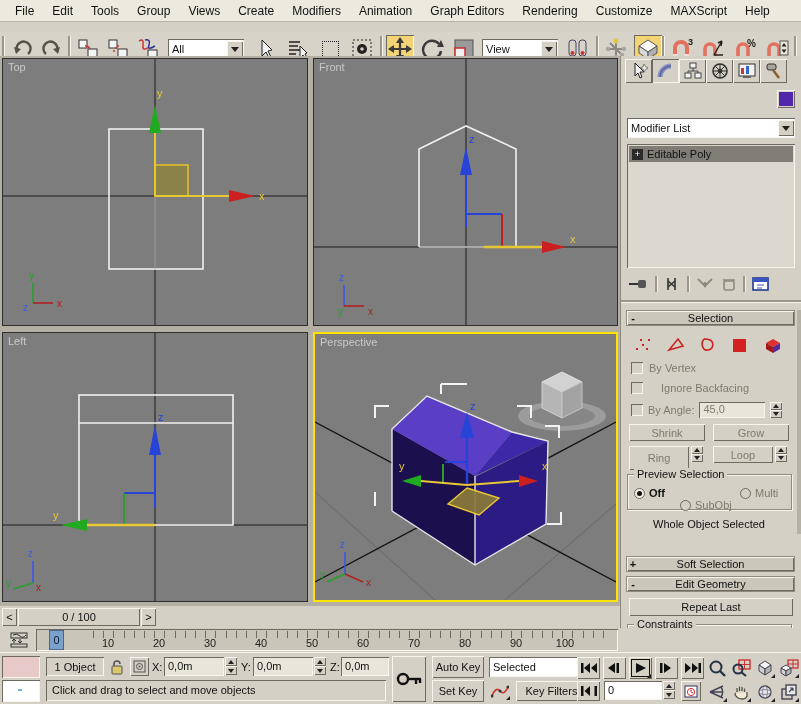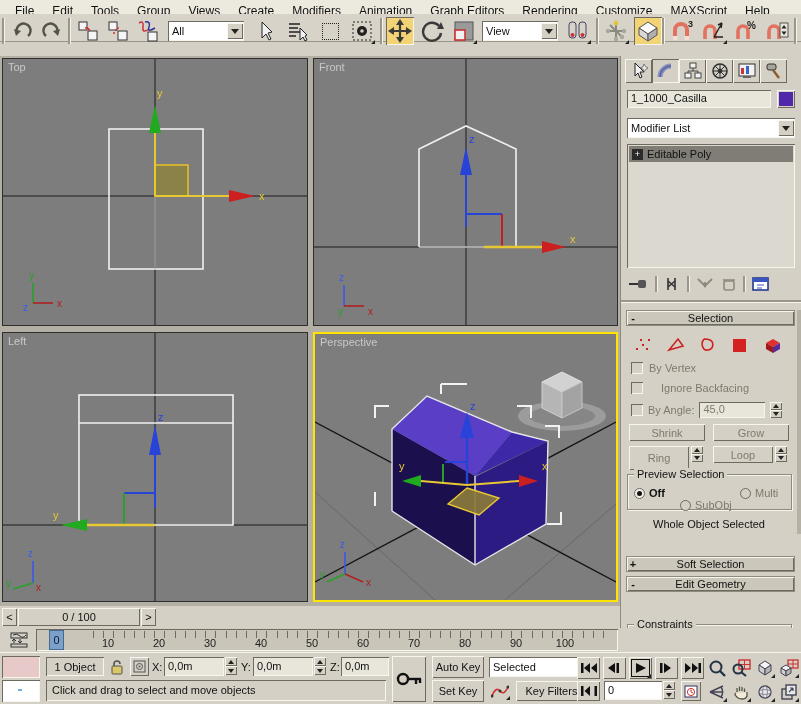--- a/index.html
+++ b/index.html
@@ -12,21 +12,21 @@
   .white-field { background:#fff; box-shadow:inset 1px 1px 0 #6e6a60, inset -1px -1px 0 #f7f5ee; }
   .abs { position:absolute; }
   .ctr { display:flex; align-items:center; justify-content:center; }
 
   
   #menubar { position:absolute; left:0; top:0; width:801px; height:22px; background:#eceadf;
              border-bottom:1px solid #b9b5aa; display:flex; align-items:center; padding-left:6px; }
   #menubar .mi { padding:3px 9px; font-size:12px; cursor:default; }
 
   
-  #toolbar { position:absolute; left:0; top:14px; width:801px; height:28px; background:#d7d3c8;
+  #toolbar { position:absolute; left:0; top:32px; width:801px; height:43px; background:#d7d3c8;
              border-bottom:1px solid #9a968a; }
   .tbtn { position:absolute; top:3px; width:28px; height:28px; display:flex; align-items:center; justify-content:center; }
   .tbtn.on { background:#f2d477; box-shadow:inset 1px 1px 0 #6e6a60, inset -1px -1px 0 #f7f5ee; }
   .tsep { position:absolute; top:4px; width:2px; height:26px;
           background:#9a968a; box-shadow:1px 0 0 #f5f3ec; }
   .combo { position:absolute; top:7px; height:20px; background:#fff;
            box-shadow:inset 1px 1px 0 #6e6a60, inset -1px -1px 0 #f7f5ee; display:flex; align-items:center; }
   .combo .cv { flex:1; padding-left:4px; }
   .combo .cb { width:16px; height:16px; margin-right:1px; display:flex; align-items:center; justify-content:center;
                background:#d4d0c5; box-shadow:inset 1px 1px 0 #f7f5ee, inset -1px -1px 0 #6e6a60; }
@@ -418,23 +418,20 @@
         <rect x="5" y="14" width="8" height="2" fill="#666"></rect>
       </svg>
     </div>
   <div class="tab raised" style="left:139px">
     <svg width="18" height="18">
         <rect x="2" y="2" width="9" height="6" rx="2" fill="#a8a49a" stroke="#333"></rect>
         <line x1="8" y1="8" x2="14" y2="16" stroke="#8a5a2a" stroke-width="2.4"></line>
       </svg>
     </div>
 
-  <div class="field abs" style="left:6px; top:34px; width:144px; height:18px; padding:2px 4px">
-    <span>1_1000_Casilla</span>
-  </div>
   <div class="abs raised" style="left:156px; top:34px; width:18px; height:18px; padding:2px">
     <div style="width:100%;height:100%;background:#5128a9"></div>
   </div>
 
   <div class="combo" style="left:6px; top:62px; width:168px">
     <span class="cv">Modifier List</span>
     <span class="cb">
         <span class="dn" style="margin-top:5px"></span>
       </span>
   </div>
@@ -564,20 +561,23 @@
   <div class="abs" style="left:0; top:462px; width:176px; text-align:center">Whole Object Selected</div>
 
   <div class="rollout" style="top:500px">
     <span class="pm">+</span>
     <span class="rt">Soft Selection</span>
   </div>
   <div class="rollout" style="top:520px">
     <span class="pm">-</span>
     <span class="rt">Edit Geometry</span>
   </div>
+  <div class="abs raised pbtn" style="left:8px; top:542px; width:164px; height:18px">
+      <span>Repeat Last</span>
+    </div>
 
   <div class="group" style="left:6px; top:568px; width:165px; height:27px">
     <span class="legend">Constraints</span>
     <div style="position:absolute; left:10px; top:8px; display:flex; align-items:center; gap:4px">
       <span class="radio sel"></span>
         <span>None</span>
     </div>
     <div style="position:absolute; left:76px; top:8px; display:flex; align-items:center; gap:4px">
       <span class="radio"></span>
         <span>Edge</span>

